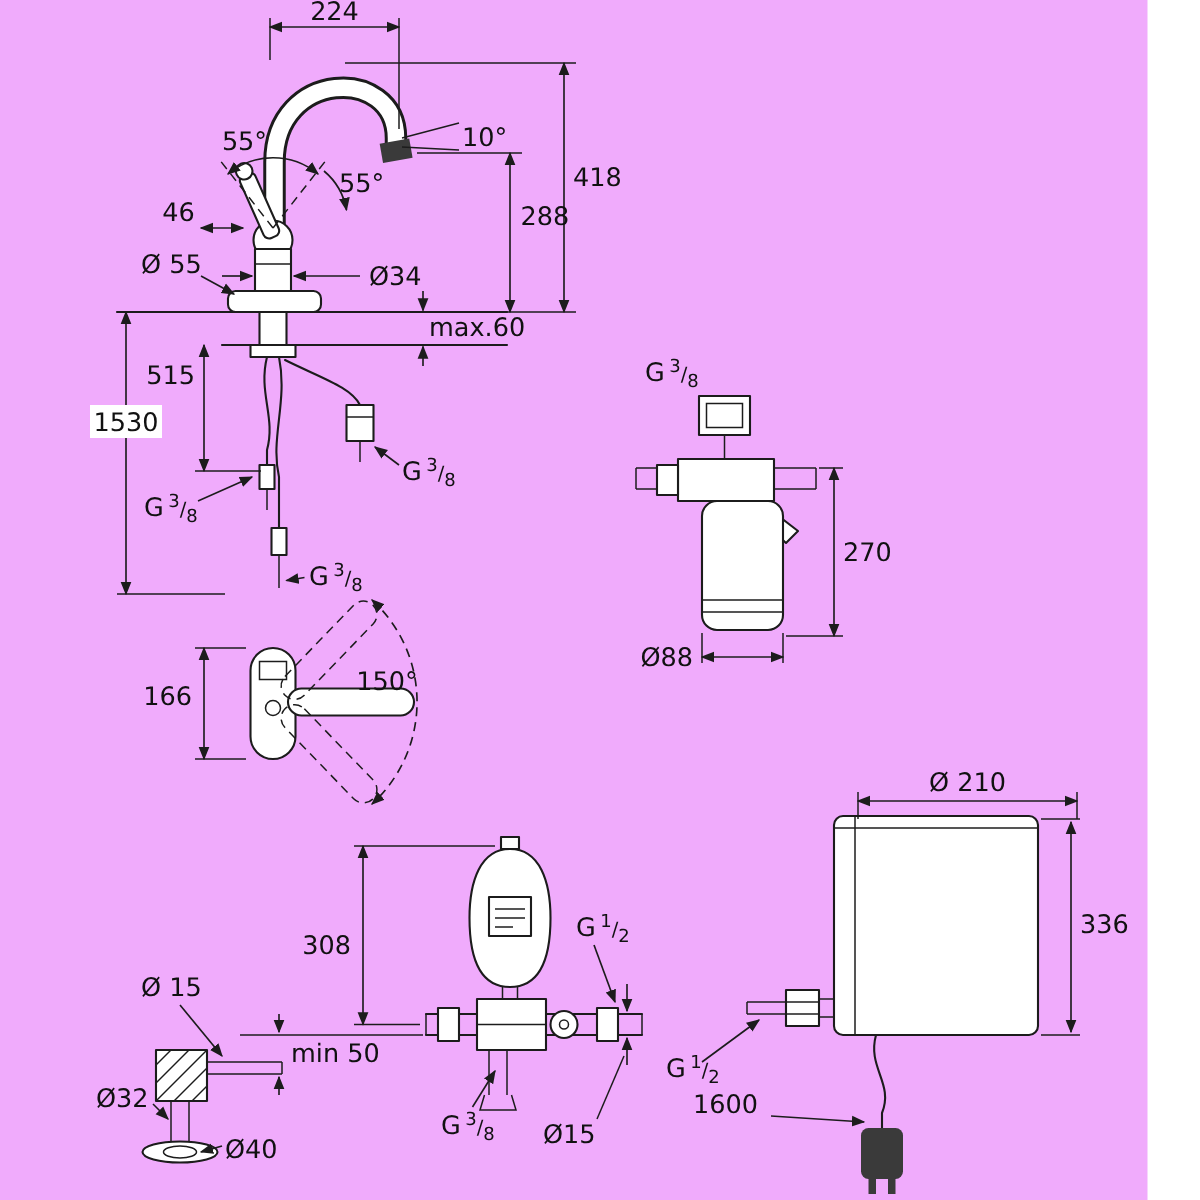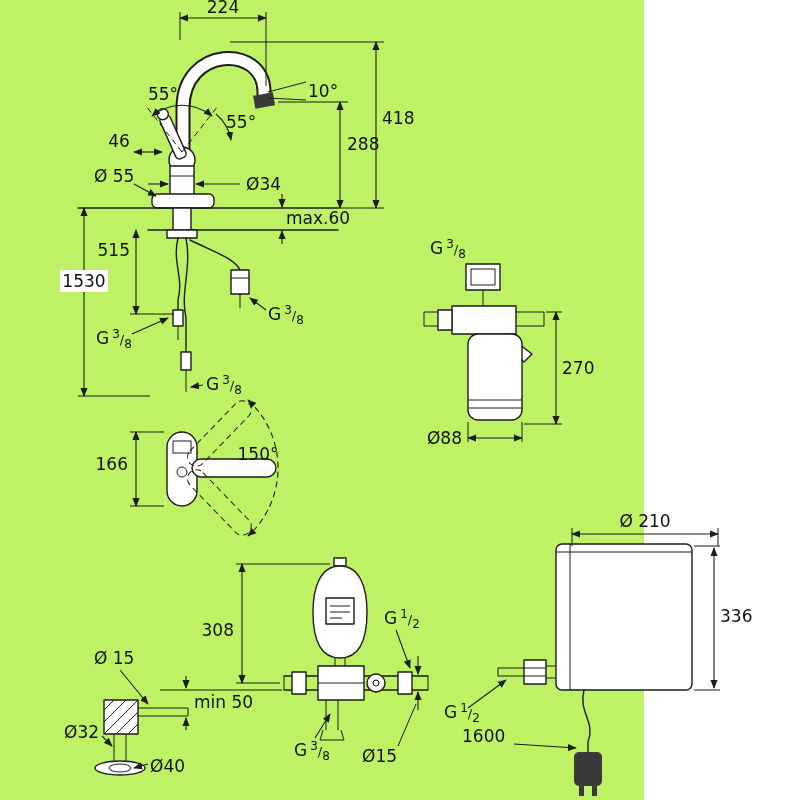--- a/index.html
+++ b/index.html
@@ -1,16 +1,16 @@
 <!DOCTYPE html>
 <html><head>
 <meta charset="utf-8">
 <style>
   html,body{margin:0;padding:0;background:#ffffff}
-  .stage{width:644px;height:800px;background:#bef264;position:relative;font-family:"DejaVu Sans",sans-serif}
+  .stage{width:765px;height:800px;background:#f0abfc;position:relative;font-family:"DejaVu Sans",sans-serif}
   svg{display:block}
   .ln{stroke:#1c1c1c;stroke-width:1.4;fill:none;stroke-linejoin:round;stroke-linecap:round}
   .thin{stroke:#1c1c1c;stroke-width:1;fill:none}
   .dim{stroke:#1c1c1c;stroke-width:1.1;fill:none}
   .dash{stroke-dasharray:6 4}
   .fw{fill:#ffffff}
   .dk{fill:#3a3a3a;stroke:none}
   .t{font-size:17px;fill:#111111;font-family:"DejaVu Sans",sans-serif}
   .sup,.sub{font-size:12px}
   .frac{font-size:13px}

